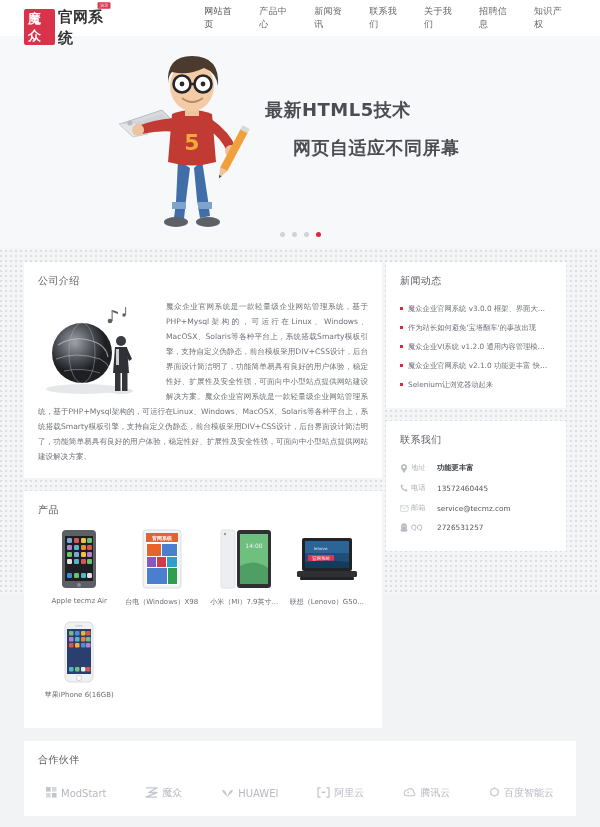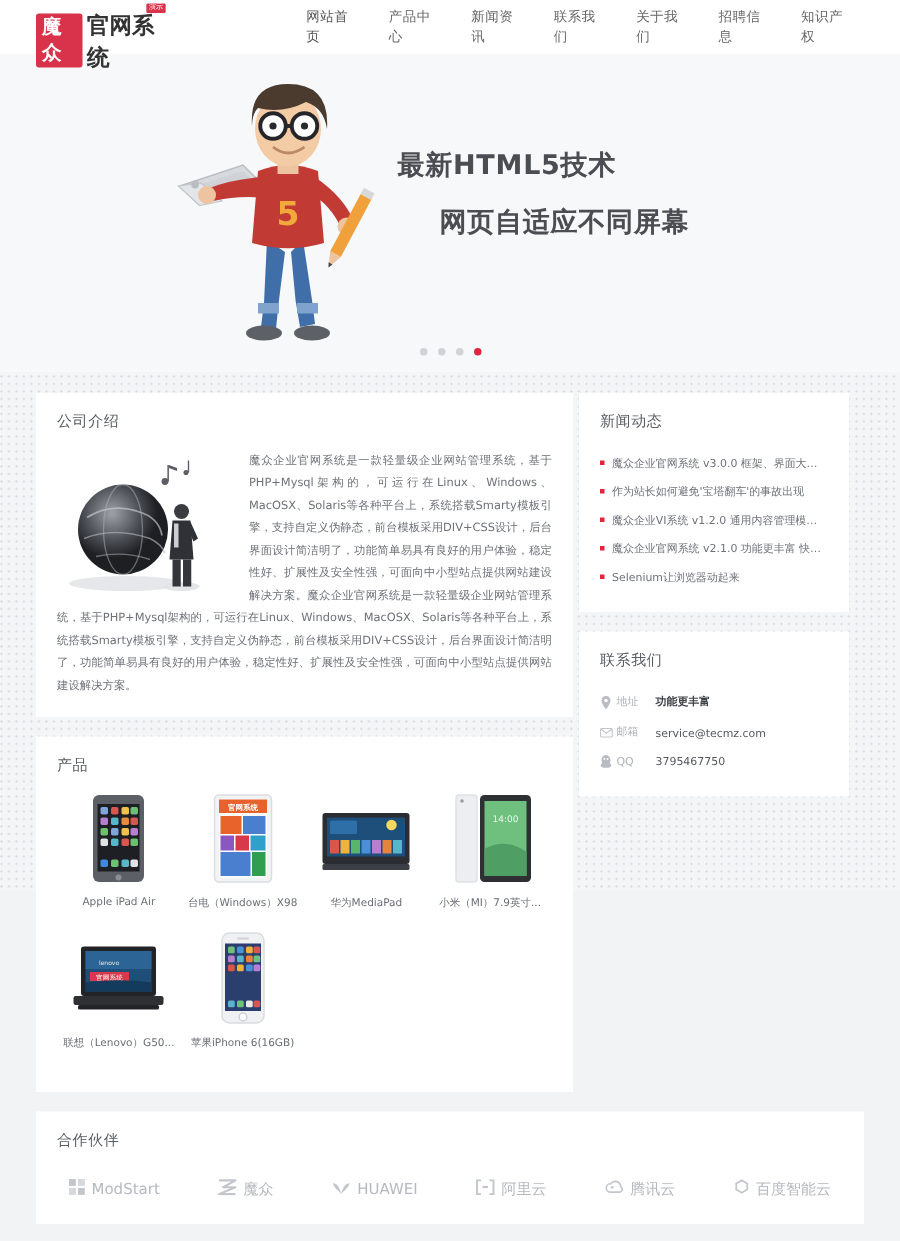--- a/index.html
+++ b/index.html
@@ -260,21 +260,21 @@
                   <rect x="35" y="31" width="5" height="5" rx="1.2" fill="#d8564e"></rect>
                     <rect x="41" y="31" width="5" height="5" rx="1.2" fill="#6cc070"></rect>
                   <rect x="21" y="45" width="5" height="5" rx="1.2" fill="#3f8ad8"></rect>
                     <rect x="28" y="45" width="5" height="5" rx="1.2" fill="#6cc070"></rect>
                   <rect x="35" y="45" width="5" height="5" rx="1.2" fill="#57b6c9"></rect>
                     <rect x="41" y="45" width="5" height="5" rx="1.2" fill="#e0e2e6"></rect>
                 </g>
                 <circle cx="33" cy="57" r="2" fill="#8b8e95"></circle>
               </svg>
             </div>
-            <div class="prod-name">Apple iPad Air</div>
+            <div class="prod-name">Apple tecmz Air</div>
           </div>
 
           <div class="prod">
             <div class="prod-thumb">
               <svg viewBox="0 0 66 62" width="66" height="62">
                 <rect x="14" y="2" width="38" height="58" rx="3" fill="#f2f3f5" stroke="#dcdde0"></rect>
                 <rect x="17" y="5" width="32" height="52" fill="#fff"></rect>
                 <rect x="17" y="5" width="32" height="9" fill="#e8622c"></rect>
                 <text x="33" y="12" font-size="5" fill="#fff" text-anchor="middle" font-family="DejaVu Sans, sans-serif" font-weight="bold">官网系统</text>
                 <rect x="18" y="16" width="14" height="12" fill="#e8622c"></rect>
@@ -282,41 +282,20 @@
                 <rect x="18" y="29" width="9" height="10" fill="#8a56c0"></rect>
                 <rect x="28" y="29" width="9" height="10" fill="#d8394a"></rect>
                 <rect x="38" y="29" width="10" height="10" fill="#2fa0c9"></rect>
                 <rect x="18" y="40" width="20" height="16" fill="#4a7fd0"></rect>
                 <rect x="39" y="40" width="9" height="16" fill="#2f9e4f"></rect>
               </svg>
             </div>
             <div class="prod-name">台电（Windows）X98</div>
           </div>
 
-          <div class="prod">
-            <div class="prod-thumb">
-              <svg viewBox="0 0 66 62" width="66" height="62">
-                <rect x="4" y="14" width="58" height="34" rx="2" fill="#2b2d32"></rect>
-                <rect x="7" y="17" width="52" height="26" fill="#1d4f7a"></rect>
-                <rect x="9" y="19" width="18" height="9" rx="1" fill="#2f6fa8"></rect>
-                <circle cx="50" cy="22" r="3.5" fill="#f4d95e"></circle>
-                <g>
-                  <rect x="9" y="32" width="6" height="9" fill="#d8564e"></rect>
-                  <rect x="16" y="32" width="6" height="9" fill="#f0b23e"></rect>
-                  <rect x="23" y="32" width="6" height="9" fill="#57b66c"></rect>
-                  <rect x="30" y="32" width="6" height="9" fill="#4a8fd8"></rect>
-                  <rect x="37" y="32" width="6" height="9" fill="#b87fd0"></rect>
-                  <rect x="44" y="32" width="6" height="9" fill="#e8833e"></rect>
-                  <rect x="51" y="32" width="6" height="9" fill="#57b6c9"></rect>
-                </g>
-                <rect x="4" y="48" width="58" height="4" rx="1" fill="#3b3e44"></rect>
-              </svg>
-            </div>
-            <div class="prod-name">华为MediaPad</div>
-          </div>
 
           <div class="prod">
             <div class="prod-thumb">
               <svg viewBox="0 0 66 62" width="66" height="62">
                 <rect x="10" y="2" width="14" height="58" rx="2" fill="#eceef1" stroke="#dfe1e4"></rect>
                 <rect x="26" y="2" width="34" height="58" rx="3" fill="#2e3034"></rect>
                 <rect x="29" y="6" width="28" height="50" fill="#6fbf7f"></rect>
                 <path d="M29 38 Q43 30 57 40 L57 56 L29 56 Z" fill="#4f9e63"></path>
                 <text x="43" y="20" font-size="6" fill="#ffffff" text-anchor="middle" opacity="0.85" font-family="DejaVu Sans, sans-serif">14:00</text>
                 <circle cx="14" cy="6" r="1.2" fill="#9a9da3"></circle>
@@ -397,20 +376,29 @@
         <div class="contact-row">
           <span class="c-icon">
             <svg viewBox="0 0 10 12" width="8" height="9">
                 <path d="M5 0C2.8 0 1 1.8 1 4c0 3 4 8 4 8s4-5 4-8c0-2.2-1.8-4-4-4zm0 5.6A1.6 1.6 0 1 1 5 2.4a1.6 1.6 0 0 1 0 3.2z" fill="#b9bcc2"></path>
               </svg>
           </span>
           <span class="c-label">地址</span>
           <span class="c-value bold">功能更丰富</span>
         </div>
 
+        <div class="contact-row">
+          <span class="c-icon">
+            <svg viewBox="0 0 12 12" width="8" height="8">
+                <path d="M2.2 1C1.4 1 1 1.6 1 2.3 1 6.8 5.2 11 9.7 11c.7 0 1.3-.4 1.3-1.2l-.3-1.6-2.3-.5-.9 1.4C6 8.4 3.6 6 2.9 4.5L4.3 3.6 3.8 1.3 2.2 1z" fill="#b9bcc2"></path>
+              </svg>
+          </span>
+          <span class="c-label">电话</span>
+          <span class="c-value">13572460445</span>
+        </div>
 
         <div class="contact-row">
           <span class="c-icon">
             <svg viewBox="0 0 12 9" width="8.5" height="7">
                 <rect x="0.5" y="0.5" width="11" height="8" rx="1" fill="none" stroke="#c3c6cc"></rect>
                 <path d="M0.8 1L6 5 11.2 1" fill="none" stroke="#c3c6cc"></path>
               </svg>
           </span>
           <span class="c-label">邮箱</span>
           <span class="c-value">service@tecmz.com</span>
@@ -419,21 +407,21 @@
         <div class="contact-row">
           <span class="c-icon">
             <svg viewBox="0 0 10 12" width="8" height="9">
                 <ellipse cx="5" cy="5" rx="4" ry="4.6" fill="#b9bcc2"></ellipse>
                 <ellipse cx="5" cy="9.5" rx="4.6" ry="2.3" fill="#b9bcc2"></ellipse>
                 <circle cx="3.6" cy="4" r="0.8" fill="#fff"></circle>
                 <circle cx="6.4" cy="4" r="0.8" fill="#fff"></circle>
               </svg>
           </span>
           <span class="c-label">QQ</span>
-          <span class="c-value">3795467750</span>
+          <span class="c-value">2726531257</span>
         </div>
       </div>
     </div>
   </div>
 
   <div class="partner-card">
     <div class="card-title">合作伙伴</div>
     <div class="partner-row">
 
       <div class="partner">

